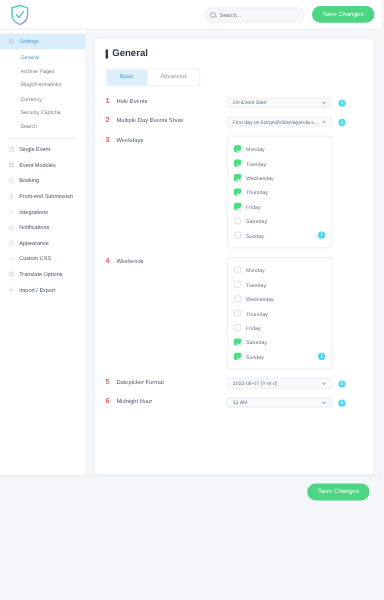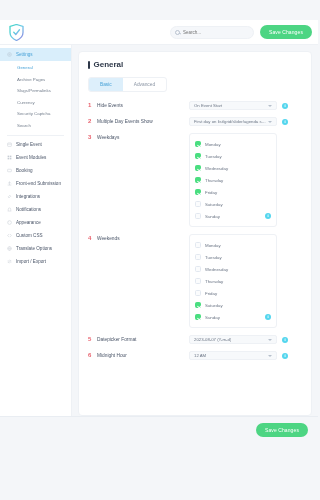--- a/index.html
+++ b/index.html
@@ -2,21 +2,21 @@
 <html><head>
 <meta charset="utf-8">
 <style>
   * { box-sizing: border-box; margin: 0; padding: 0; }
   html, body {
     width: 318px; height: 500px;
     font-family: "Liberation Sans", sans-serif;
     background: #f4f6f9;
     overflow: hidden;
   }
-  .app { position: relative; width: 318px; height: 423px; display: flex; flex-direction: column; margin-top: 20px; }
+  .app { position: relative; width: 318px; height: 423px; display: flex; flex-direction: column; }
 
   
   .topbar {
     height: 25px; background: #ffffff; flex: 0 0 25px;
     display: flex; align-items: center; padding: 0 6px;
     border-bottom: 1px solid #eef1f5;
   }
   .logo { width: 15px; height: 17px; position: relative; margin-left: 3px; }
   .logo svg { display: block; }
   .topbar-right { margin-left: auto; display: flex; align-items: center; gap: 6px; }

